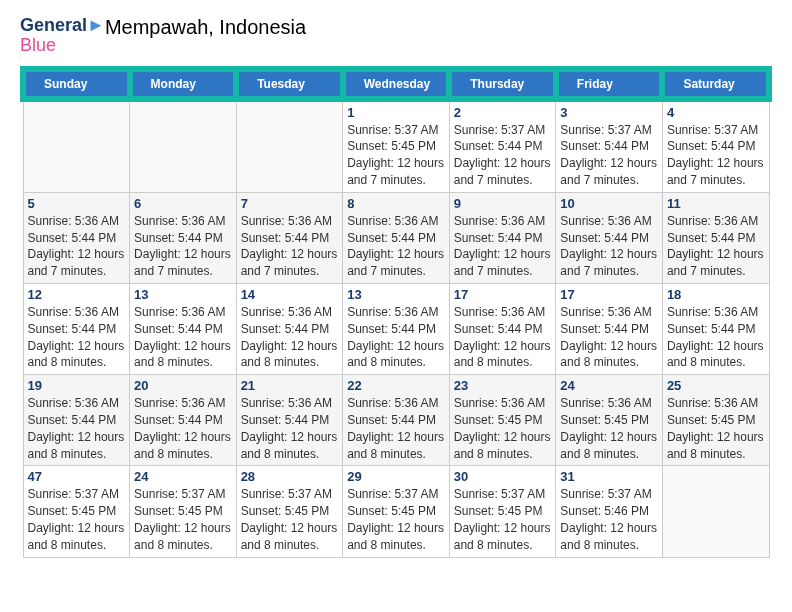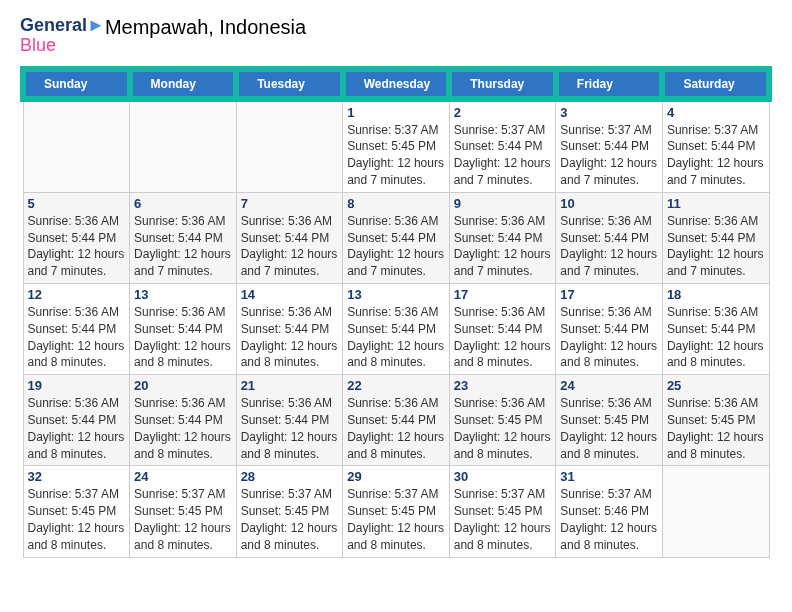--- a/index.html
+++ b/index.html
@@ -301,21 +301,21 @@
           <td>
             <span class="day-number">25</span>
             <div class="day-info" style="white-space: pre-line;">Sunrise: 5:36 AM
 Sunset: 5:45 PM
 Daylight: 12 hours
 and 8 minutes.</div>
           </td>
         </tr>
         <tr>
           <td>
-            <span class="day-number">32</span>
+            <span class="day-number">47</span>
             <div class="day-info" style="white-space: pre-line;">Sunrise: 5:37 AM
 Sunset: 5:45 PM
 Daylight: 12 hours
 and 8 minutes.</div>
           </td>
           <td>
             <span class="day-number">24</span>
             <div class="day-info" style="white-space: pre-line;">Sunrise: 5:37 AM
 Sunset: 5:45 PM
 Daylight: 12 hours

